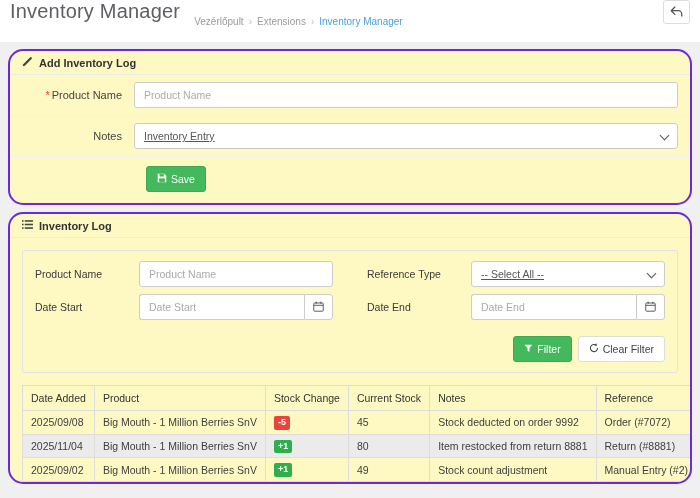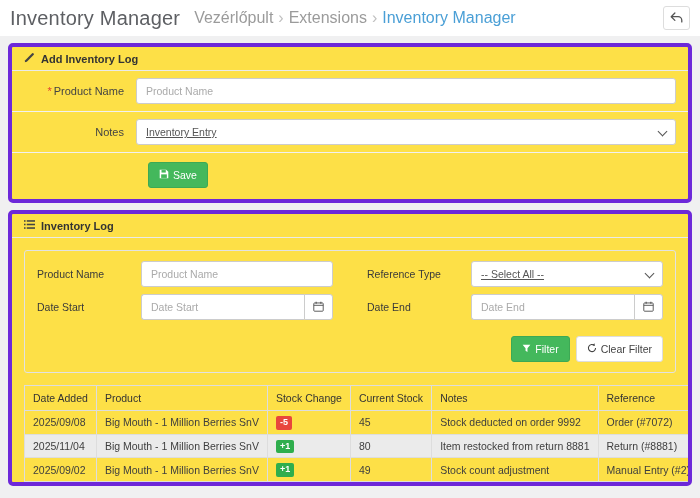--- a/index.html
+++ b/index.html
@@ -6,49 +6,48 @@
   html,body { width: 700px; height: 498px; }
   body {
     background: #f0f0f1;
     font-family: "Liberation Sans", sans-serif;
     color: #444;
     font-size: 11px;
   }
   
   .page-header {
     background: #fff;
-    height: 36px;
+    height: 42px;
     display: flex;
-    align-items: center;
     padding: 0 10px;
   }
   .page-title {
     font-size: 20px;
     font-weight: 400;
     color: #5d5f63;
     letter-spacing: .2px;
   }
-  .breadcrumb { margin-left: 14px; font-size: 16px; color: #9b9b9b; display: flex; align-items: center; }
+  .breadcrumb { margin-left: 14px; font-size: 10px; color: #9b9b9b; display: flex; align-items: center; }
   .crumb { color: #9b9b9b; text-decoration: none; }
   .crumb + .crumb::before { content: "›"; color: #c0c0c0; margin: 0 5px; }
   .crumb.active { color: #4a9fd6; }
   .back-btn {
     margin-left: auto;
     width: 27px; height: 24px;
     background: #fff;
     border: 1px solid #ddd;
     border-radius: 3px;
     display: flex; align-items: center; justify-content: center;
     cursor: pointer;
   }
   
   .panel {
-    background: #fde047;
-    border: 4px solid #6d28d9;
-    border-radius: 5px;
+    background: #fef9c3;
+    border: 2px solid #6d28d9;
+    border-radius: 15px;
     margin: 7px 8px;
     overflow: hidden;
   }
   .panel-heading {
     padding: 5px 12px;
     border-bottom: 1px solid #eaeaea;
     font-weight: bold;
     font-size: 11px;
     color: #333;
     display: flex; align-items: center; gap: 6px;

